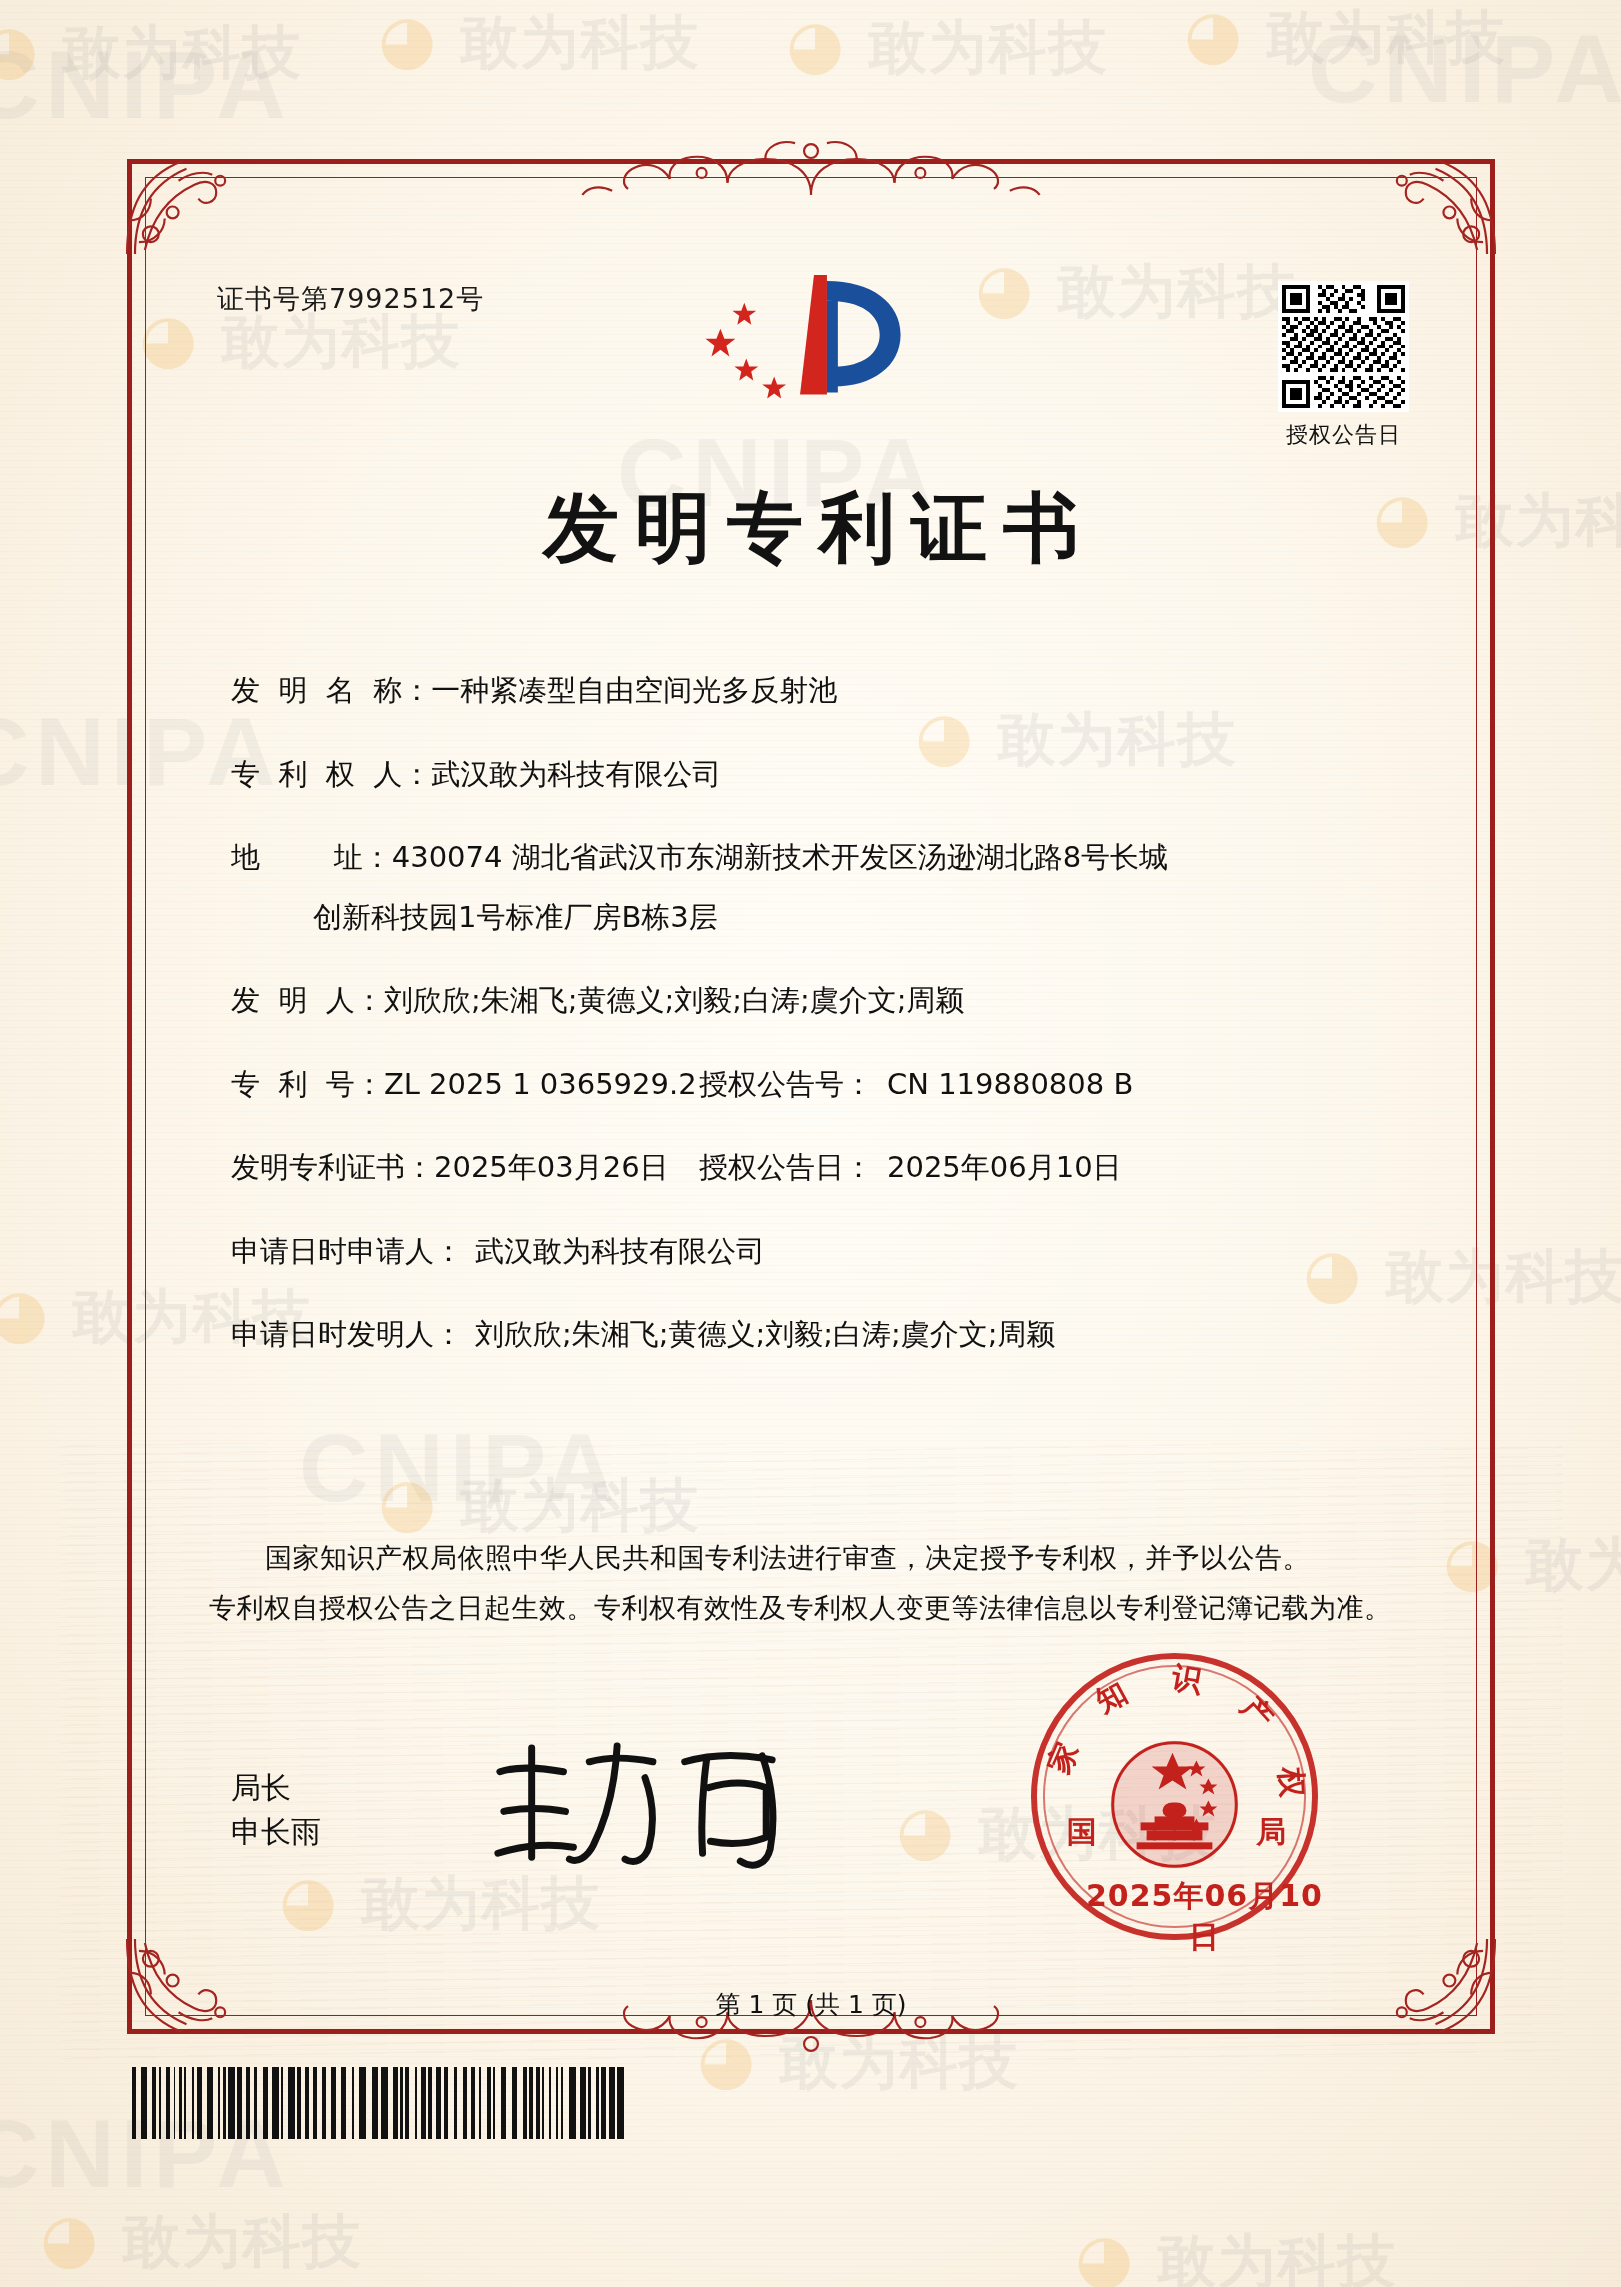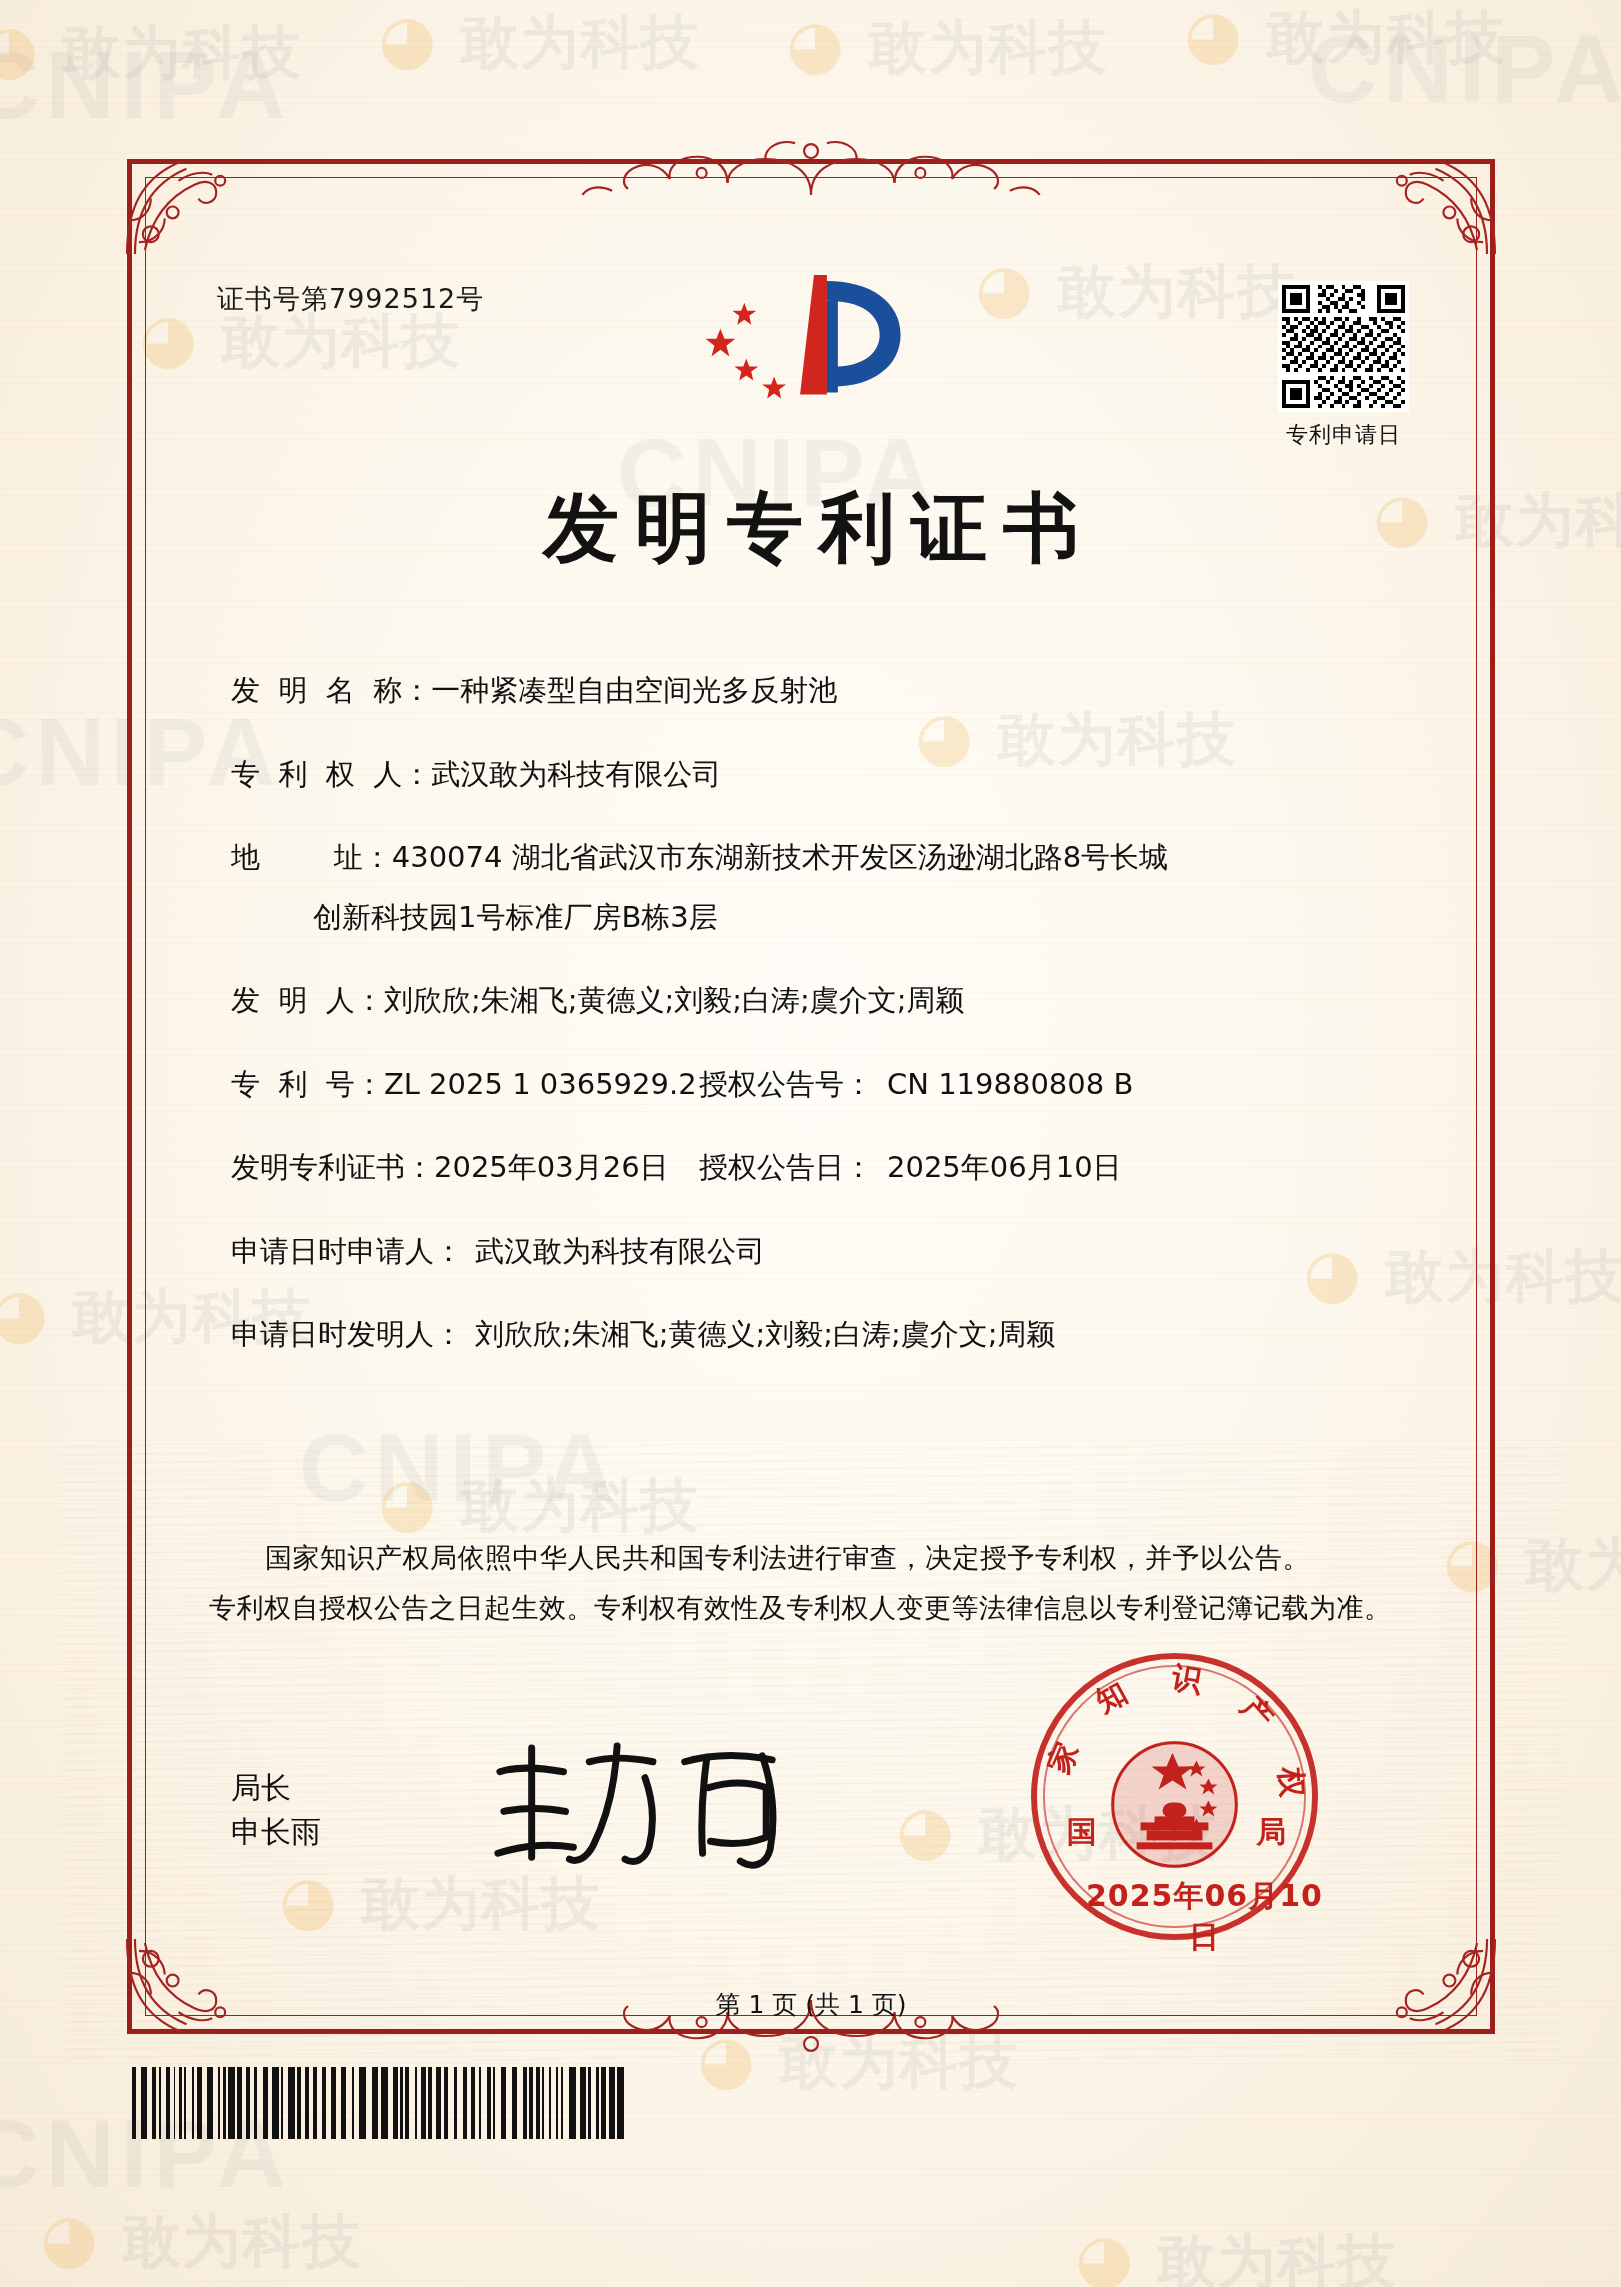--- a/index.html
+++ b/index.html
@@ -667,21 +667,21 @@
           <rect x="10" y="31" width="1" height="1"></rect>
             <rect x="13" y="31" width="1" height="1"></rect>
             <rect x="16" y="31" width="1" height="1"></rect>
             <rect x="19" y="31" width="2" height="1"></rect>
           <rect x="23" y="31" width="1" height="1"></rect>
             <rect x="26" y="31" width="1" height="1"></rect>
             <rect x="29" y="31" width="2" height="1"></rect>
         </g>
       </svg>
     </div>
-    <div id="qr-caption">专利申请日</div>
+    <div id="qr-caption">授权公告日</div>
   </div>
 
   <div id="main-title">发明专利证书</div>
 
   <div id="fields">
 
     <div class="row">
       <span class="lbl">发  明  名  称：</span>
       <span class="val">一种紧凑型自由空间光多反射池</span>
     </div>

